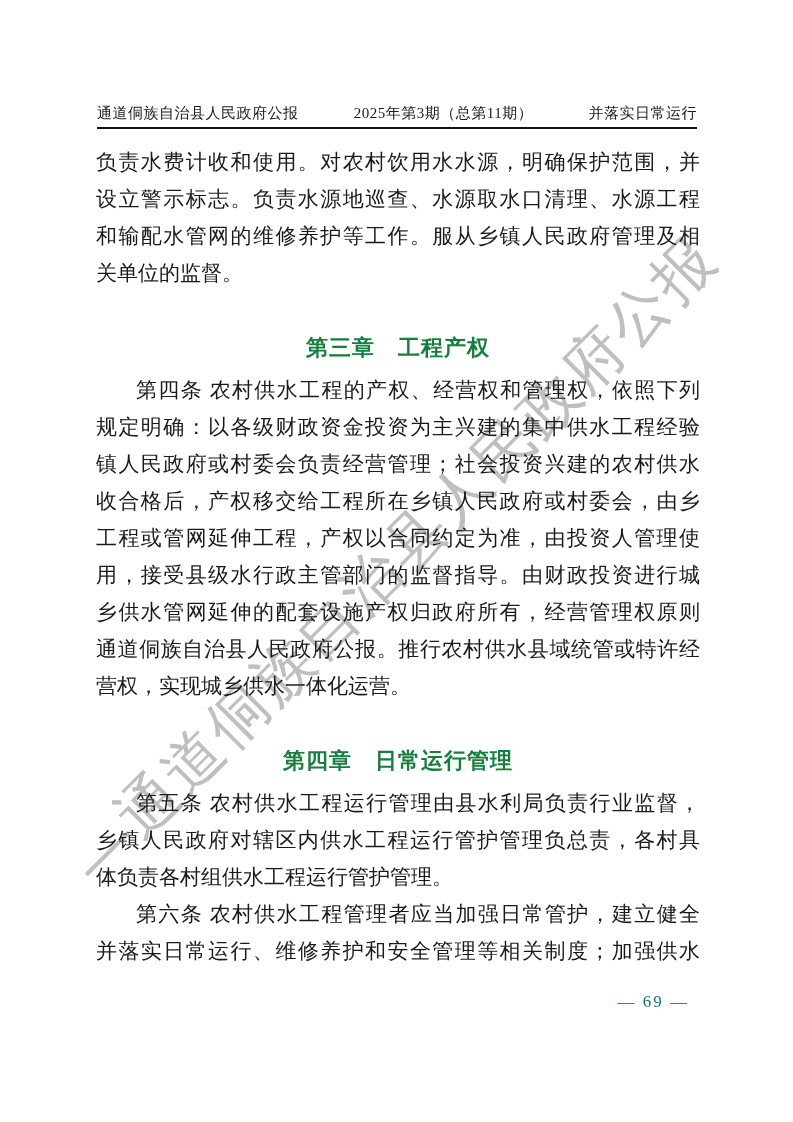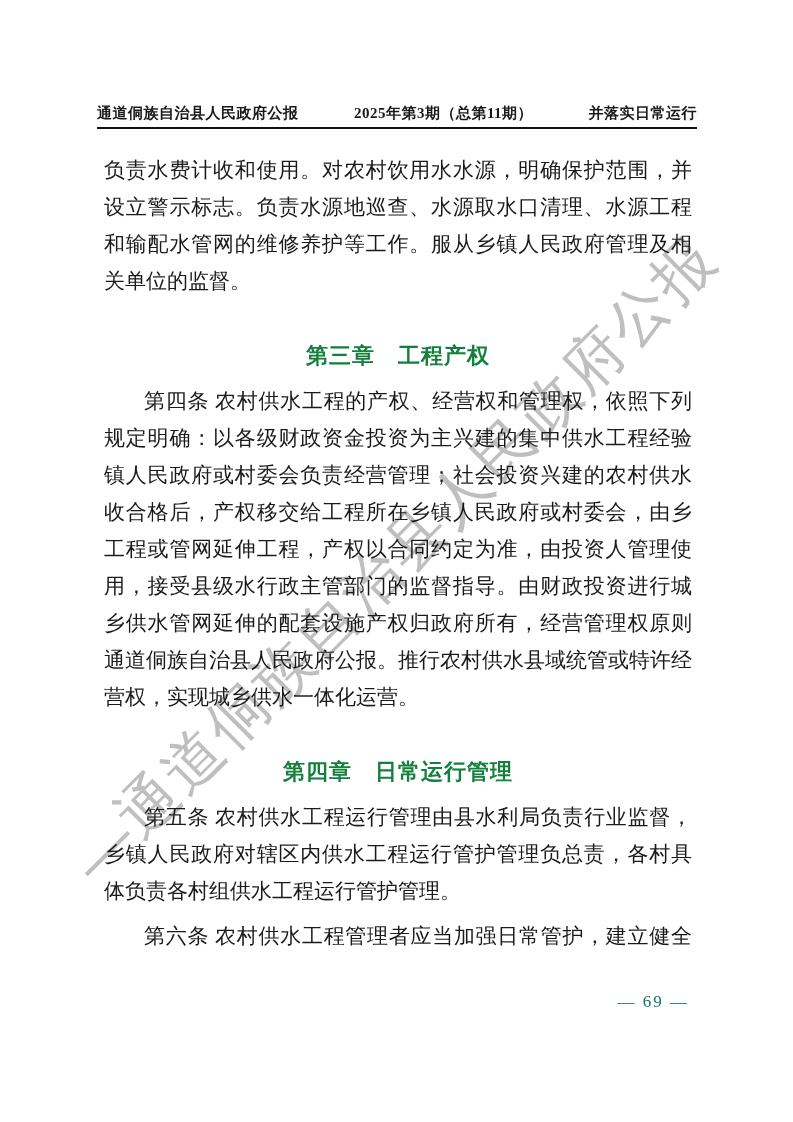--- a/index.html
+++ b/index.html
@@ -38,32 +38,32 @@
     width: 600px;
     display: flex;
     justify-content: space-between;
     align-items: flex-end;
     font-size: 15px;
     line-height: 20px;
     padding-bottom: 4px;
     border-bottom: 2px solid #111;
     z-index: 2;
   }
-  .header .h-item { white-space: nowrap; letter-spacing: 0.5px; font-weight: bold; }
+  .header .h-item { white-space: nowrap; letter-spacing: 0.5px; }
 
   
   .doc-body {
     position: absolute;
     left: 96px;
     top: 144px;
     width: 604px;
     z-index: 1;
     font-size: 21px;
   }
-  .paragraph { margin: 8px; }
+  .paragraph { margin: 0; }
   .line {
     height: 37px;
     line-height: 37px;
     text-align: justify;
     text-align-last: justify;
     overflow: hidden;
     white-space: nowrap;
   }
   .line.line-end { text-align-last: left; }
   .line.indent { text-indent: 40px; }
@@ -124,18 +124,19 @@
         <div class="line line-end">营权，实现城乡供水一体化运营。</div>
       </div>
       <div class="chapter-heading">第四章　日常运行管理</div>
       <div class="paragraph">
         <div class="line indent">第五条 农村供水工程运行管理由县水利局负责行业监督，</div>
         <div class="line">乡镇人民政府对辖区内供水工程运行管护管理负总责，各村具</div>
         <div class="line line-end">体负责各村组供水工程运行管护管理。</div>
       </div>
       <div class="paragraph">
         <div class="line indent">第六条 农村供水工程管理者应当加强日常管护，建立健全</div>
+        <div class="line">并落实日常运行、维修养护和安全管理等相关制度；加强供水</div>
       </div>
     </div>
 
   <div class="page-number">— 69 —</div>
 
 </div>
 
 </body></html>

